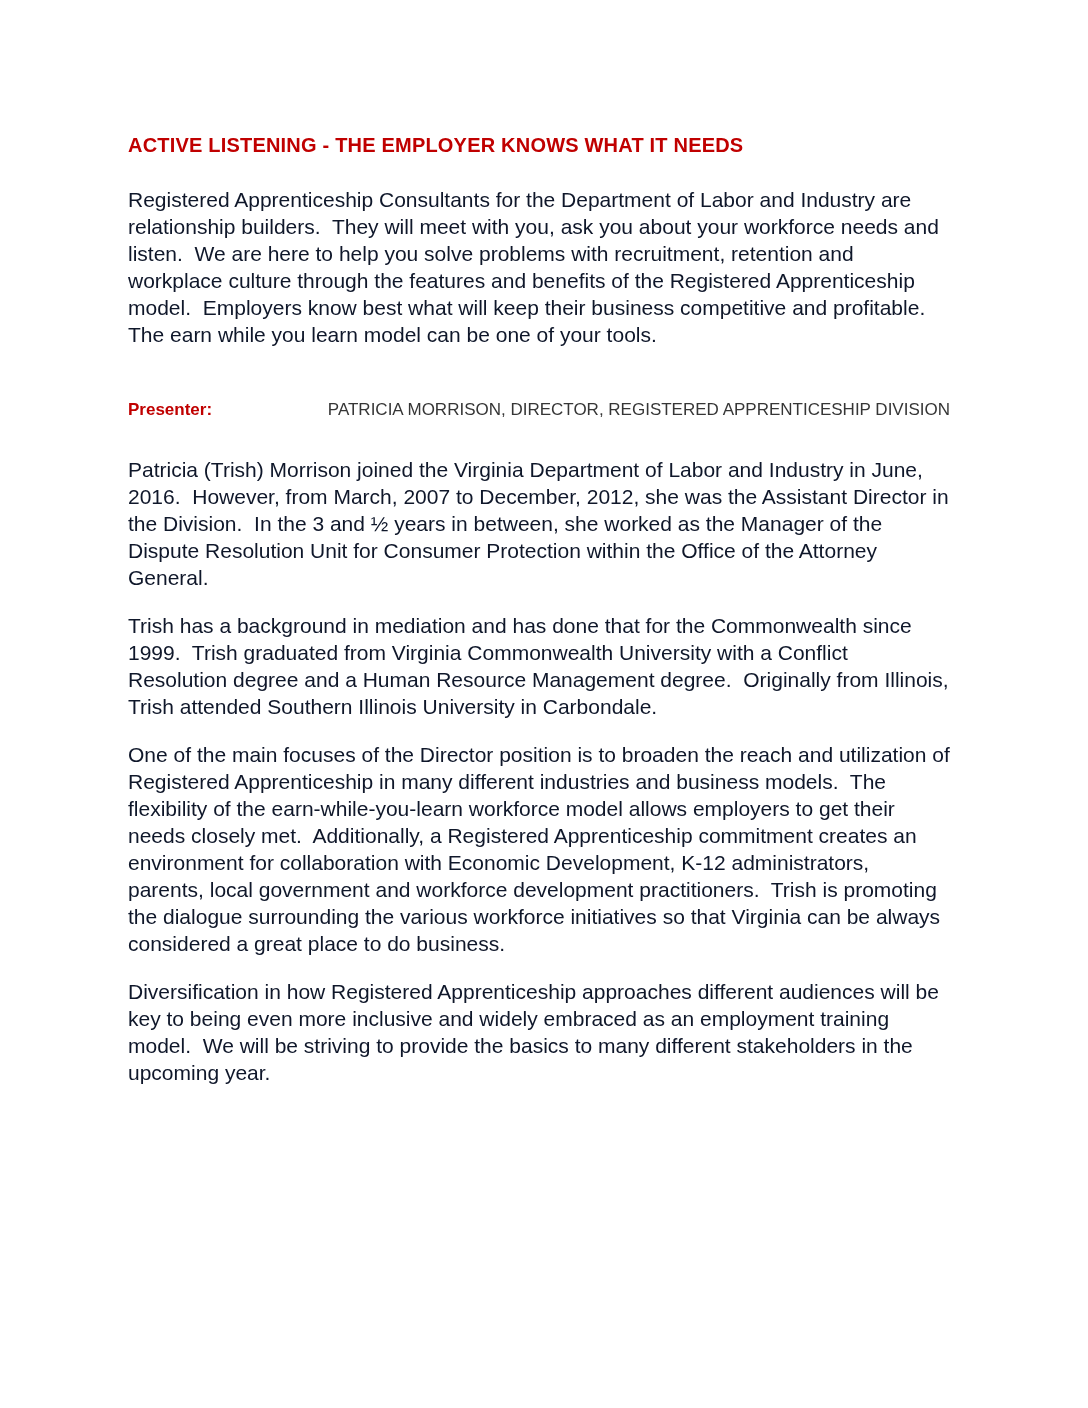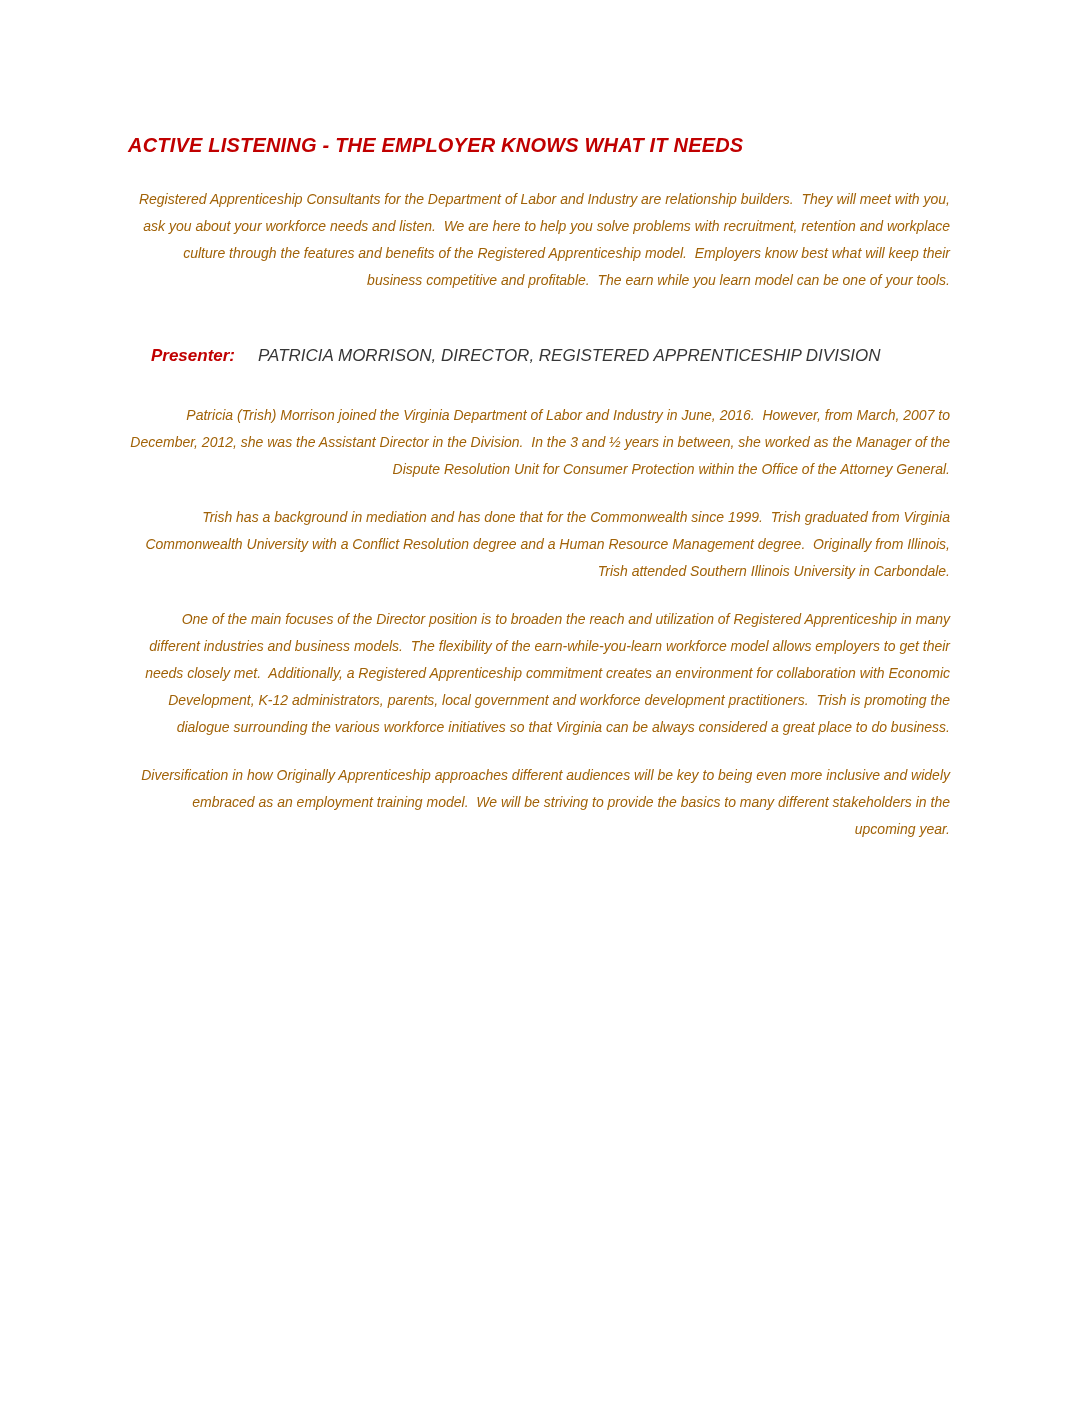--- a/index.html
+++ b/index.html
@@ -12,50 +12,48 @@
     min-height: 1408px;
     font-family: "Liberation Sans", "DejaVu Sans", sans-serif;
     color: #363636;
   }
   .page {
     box-sizing: border-box;
     width: 1088px;
     min-height: 1408px;
     padding: 131px 138px 88px 128px;
     background: #ffffff;
-    font-style: italic;
   }
   .doc-title {
     font-size: 20px;
     line-height: 28px;
     font-weight: bold;
     margin: 0 0 27px 0;
     letter-spacing: 0.2px;
   }
   .para {
-    font-size: 14px;
+    font-size: 21px;
     line-height: 27px;
     margin: 0 0 21px 0;
     white-space: pre-wrap;
-    color: #a16207;
-    text-align: right;
+    color: #0f172a;
   }
   .presenter-block {
     display: grid;
     grid-template-columns: 130px 1fr;
     margin: 48px 0 33px 0;
     font-size: 17px;
     line-height: 27px;
   }
   .presenter-label {
     font-weight: bold;
-    text-align: center;
   }
   .presenter-info div {
     white-space: pre-wrap;
+    text-align: right;
   }
   .red {
     
     color: #C00000;
   }
 </style>
 </head>
 <body>
 
 <div class="page">
@@ -70,15 +68,15 @@
       <div data-bind="doc.presenter.line1">PATRICIA MORRISON, DIRECTOR, REGISTERED APPRENTICESHIP DIVISION</div>
     </div>
   </div>
 
   <p class="para" data-bind="doc.bio_paragraphs.0">Patricia (Trish) Morrison joined the Virginia Department of Labor and Industry in June, 2016.  However, from March, 2007 to December, 2012, she was the Assistant Director in the Division.  In the 3 and ½ years in between, she worked as the Manager of the Dispute Resolution Unit for Consumer Protection within the Office of the Attorney General.</p>
 
   <p class="para" data-bind="doc.bio_paragraphs.1">Trish has a background in mediation and has done that for the Commonwealth since 1999.  Trish graduated from Virginia Commonwealth University with a Conflict Resolution degree and a Human Resource Management degree.  Originally from Illinois, Trish attended Southern Illinois University in Carbondale.</p>
 
   <p class="para" data-bind="doc.bio_paragraphs.2">One of the main focuses of the Director position is to broaden the reach and utilization of Registered Apprenticeship in many different industries and business models.  The flexibility of the earn-while-you-learn workforce model allows employers to get their needs closely met.  Additionally, a Registered Apprenticeship commitment creates an environment for collaboration with Economic Development, K-12 administrators, parents, local government and workforce development practitioners.  Trish is promoting the dialogue surrounding the various workforce initiatives so that Virginia can be always considered a great place to do business.</p>
 
-  <p class="para" data-bind="doc.bio_paragraphs.3">Diversification in how Originally Apprenticeship approaches different audiences will be key to being even more inclusive and widely embraced as an employment training model.  We will be striving to provide the basics to many different stakeholders in the upcoming year.</p>
+  <p class="para" data-bind="doc.bio_paragraphs.3">Diversification in how Registered Apprenticeship approaches different audiences will be key to being even more inclusive and widely embraced as an employment training model.  We will be striving to provide the basics to many different stakeholders in the upcoming year.</p>
 
 </div>
 
 </body></html>

